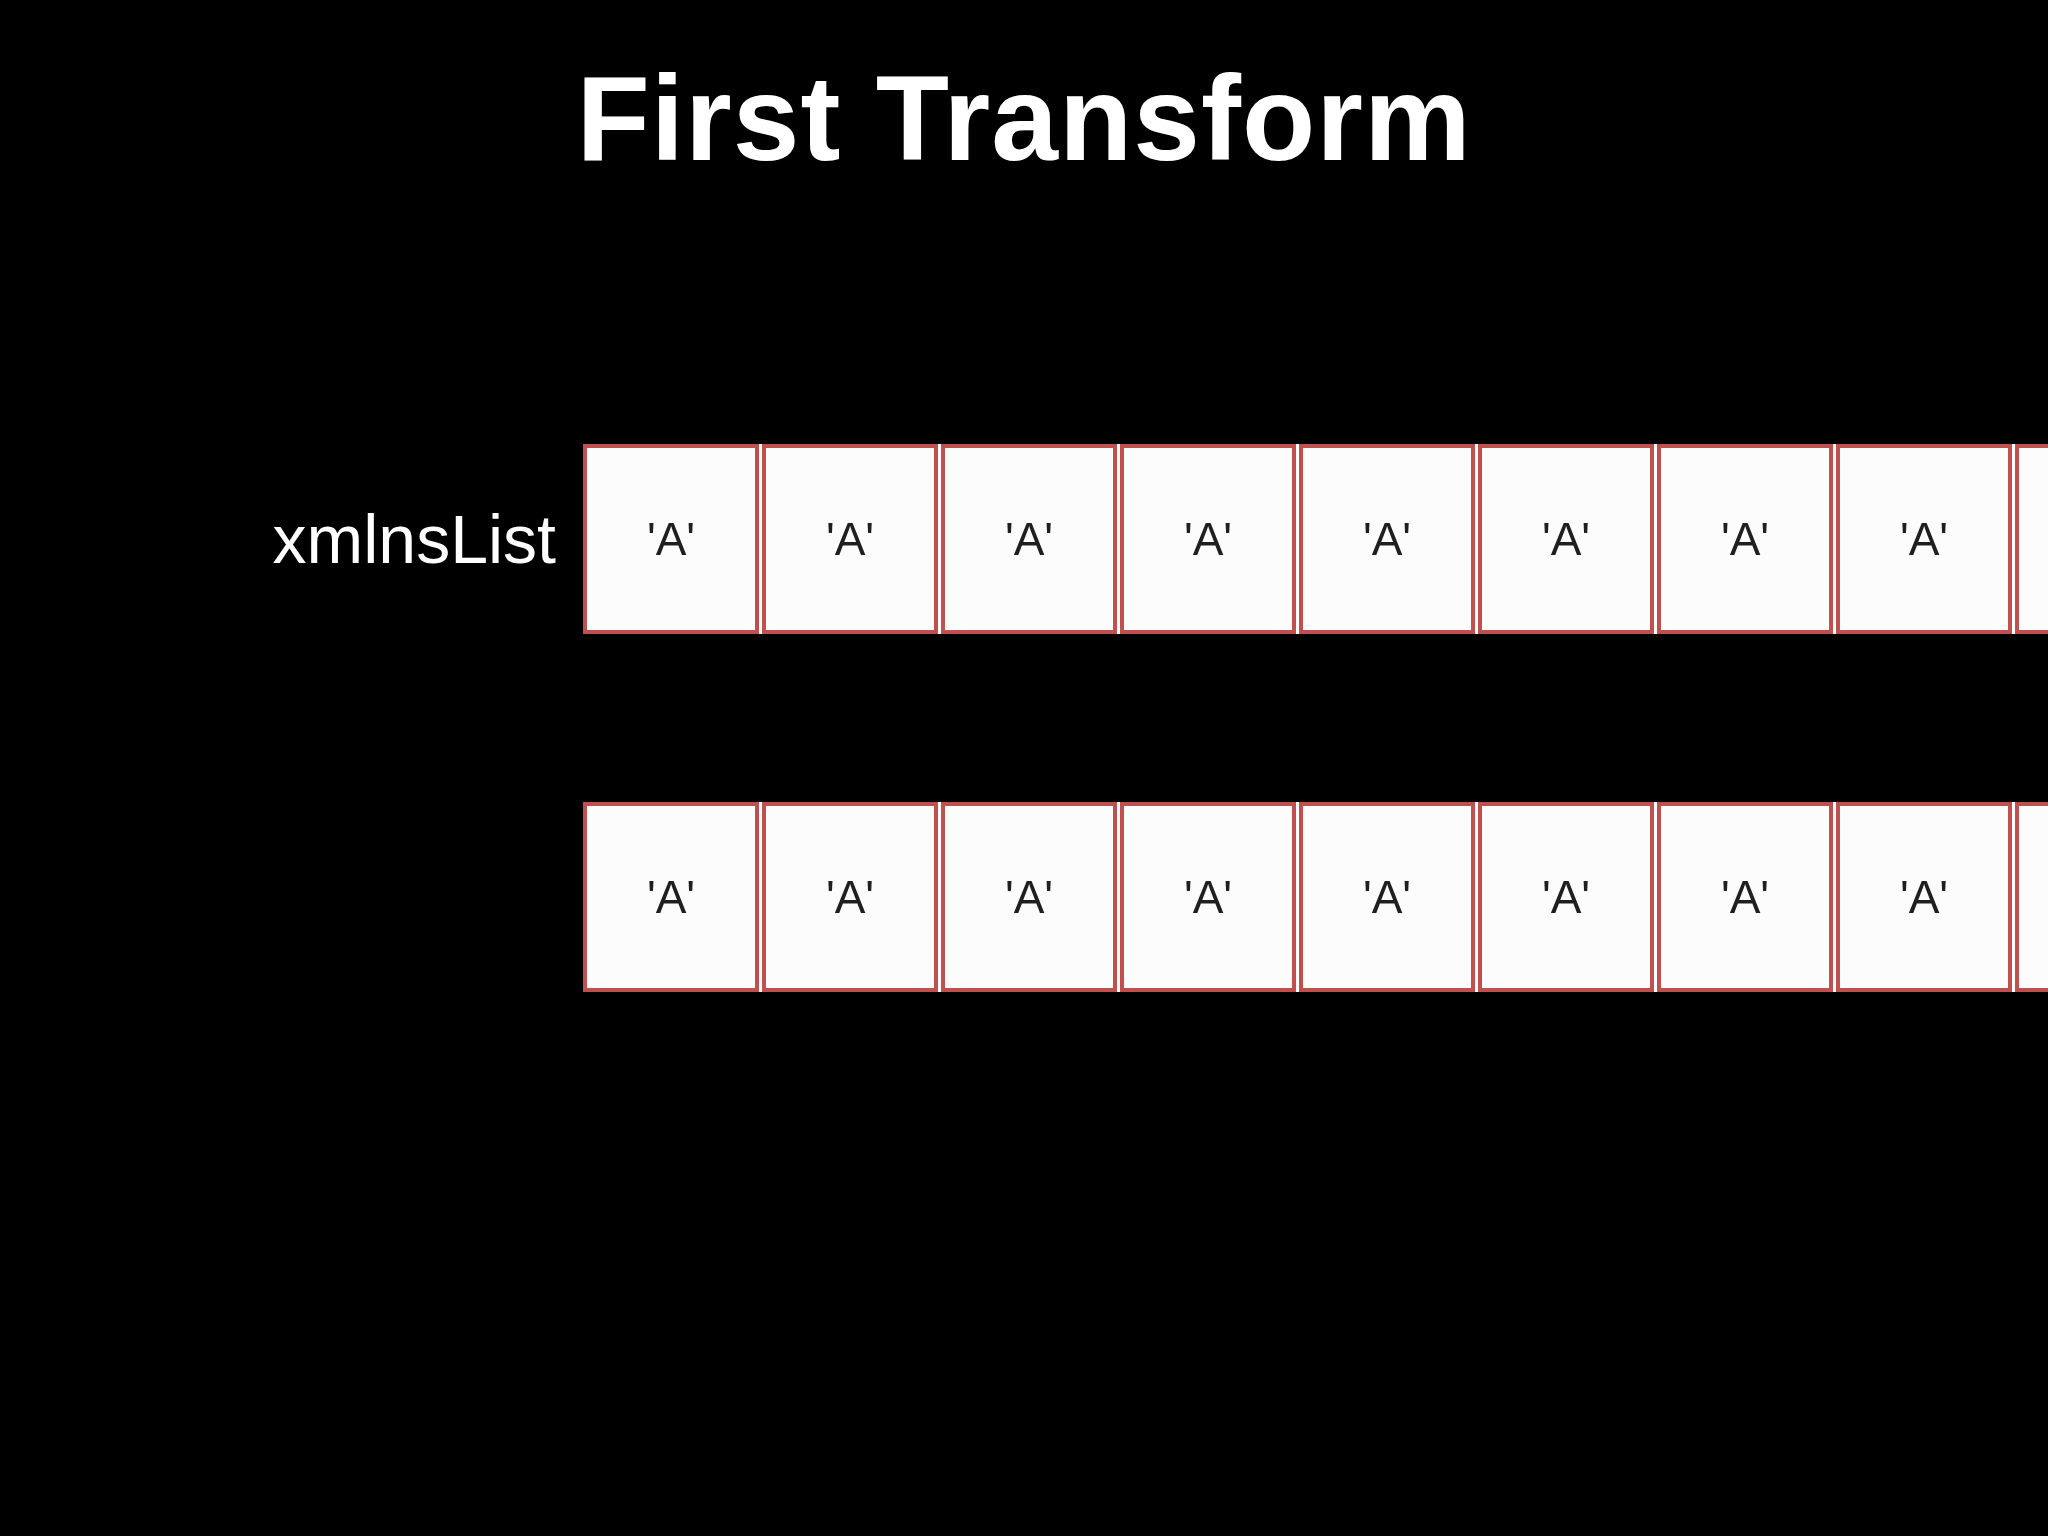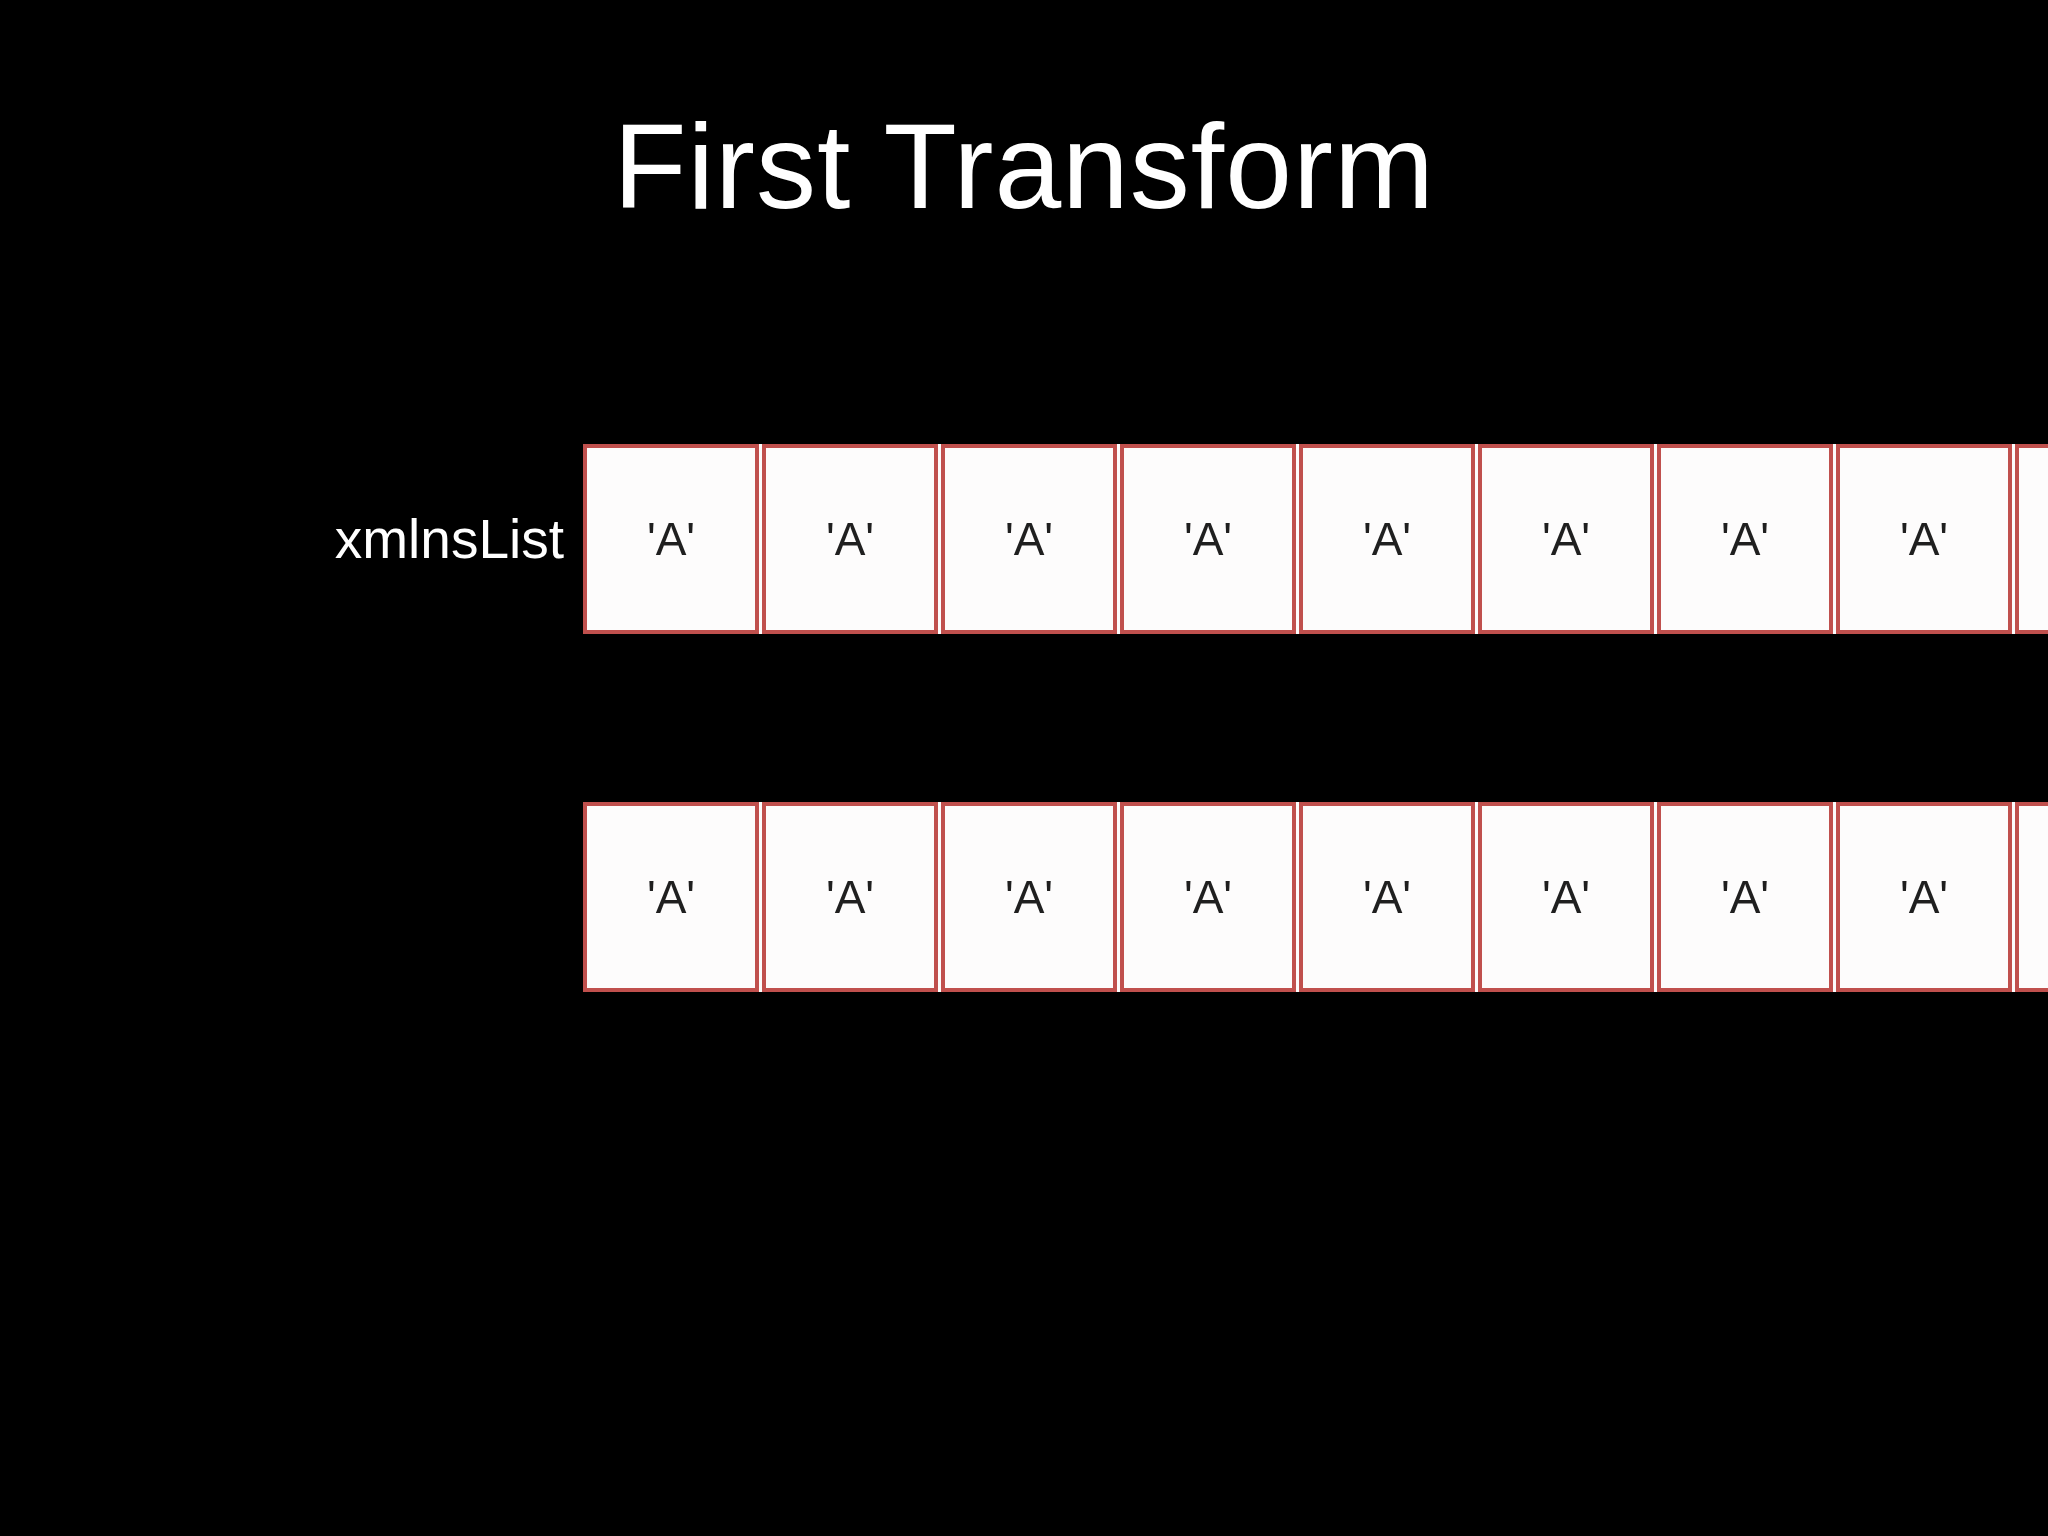--- a/index.html
+++ b/index.html
@@ -16,48 +16,46 @@
   }
 
   .slide-title {
     position: absolute;
     top: 52px;
     left: 0;
     width: 2048px;
     text-align: center;
     font-size: 120px;
     line-height: 1.1;
-    font-weight: 400;
+    font-weight: 700;
     letter-spacing: 1px;
     color: var(--fg, #ffffff);
-    margin-top: 48px;
   }
 
   .array-row {
     position: absolute;
     left: 0;
     width: 2048px;
     height: 190px;
   }
   .array-row.row-0 { top: 444px; }
   .array-row.row-1 { top: 802px; }
 
   .row-label {
     position: absolute;
     left: 0;
     top: 0;
     width: 556px;
     height: 100%;
     display: flex;
     align-items: center;
     justify-content: flex-end;
-    font-size: 55px;
+    font-size: 68px;
     color: var(--fg, #ffffff);
     white-space: nowrap;
-    margin-left: 8px;
   }
 
   .cells {
     position: absolute;
     left: 583px;
     top: 0;
     height: 190px;
     display: flex;
     gap: 3px;
     background: var(--cell-fill, #fdfcfc);

